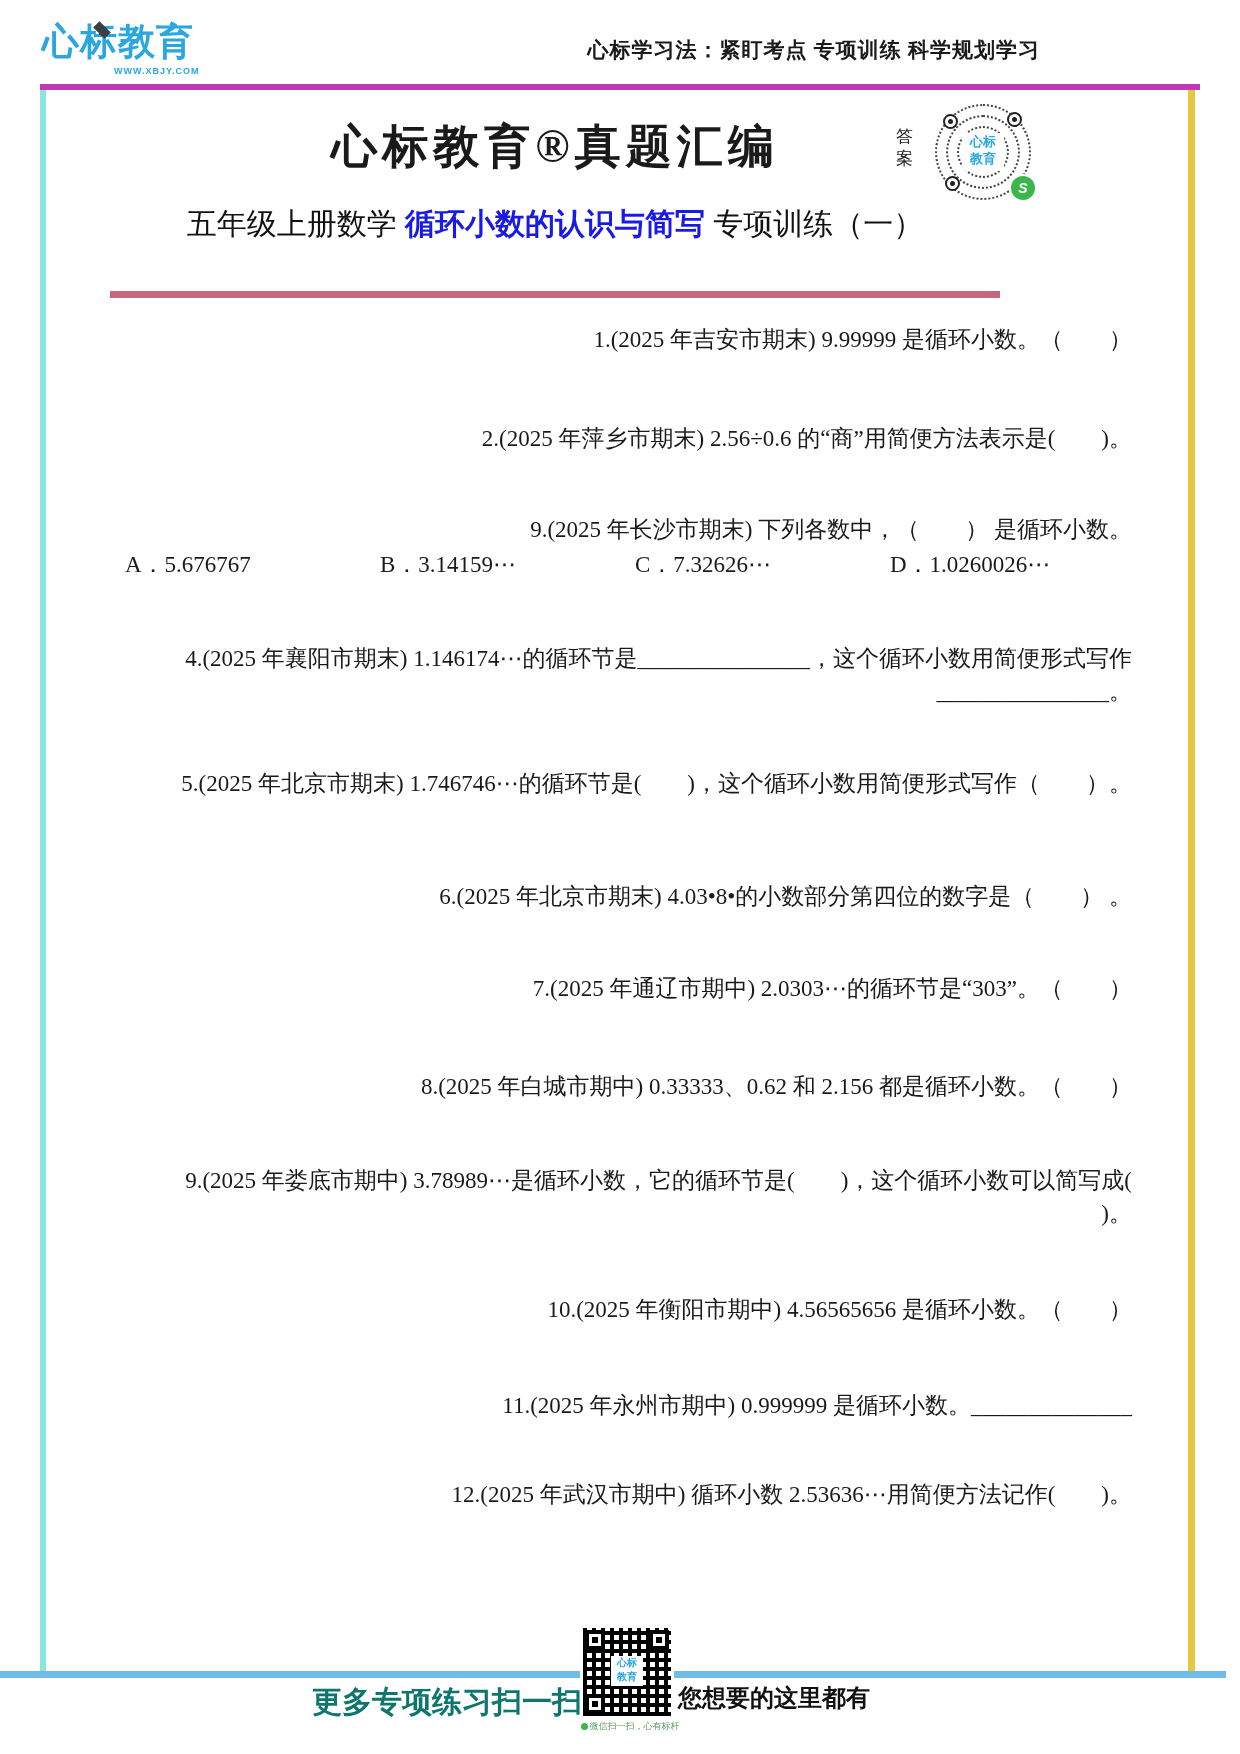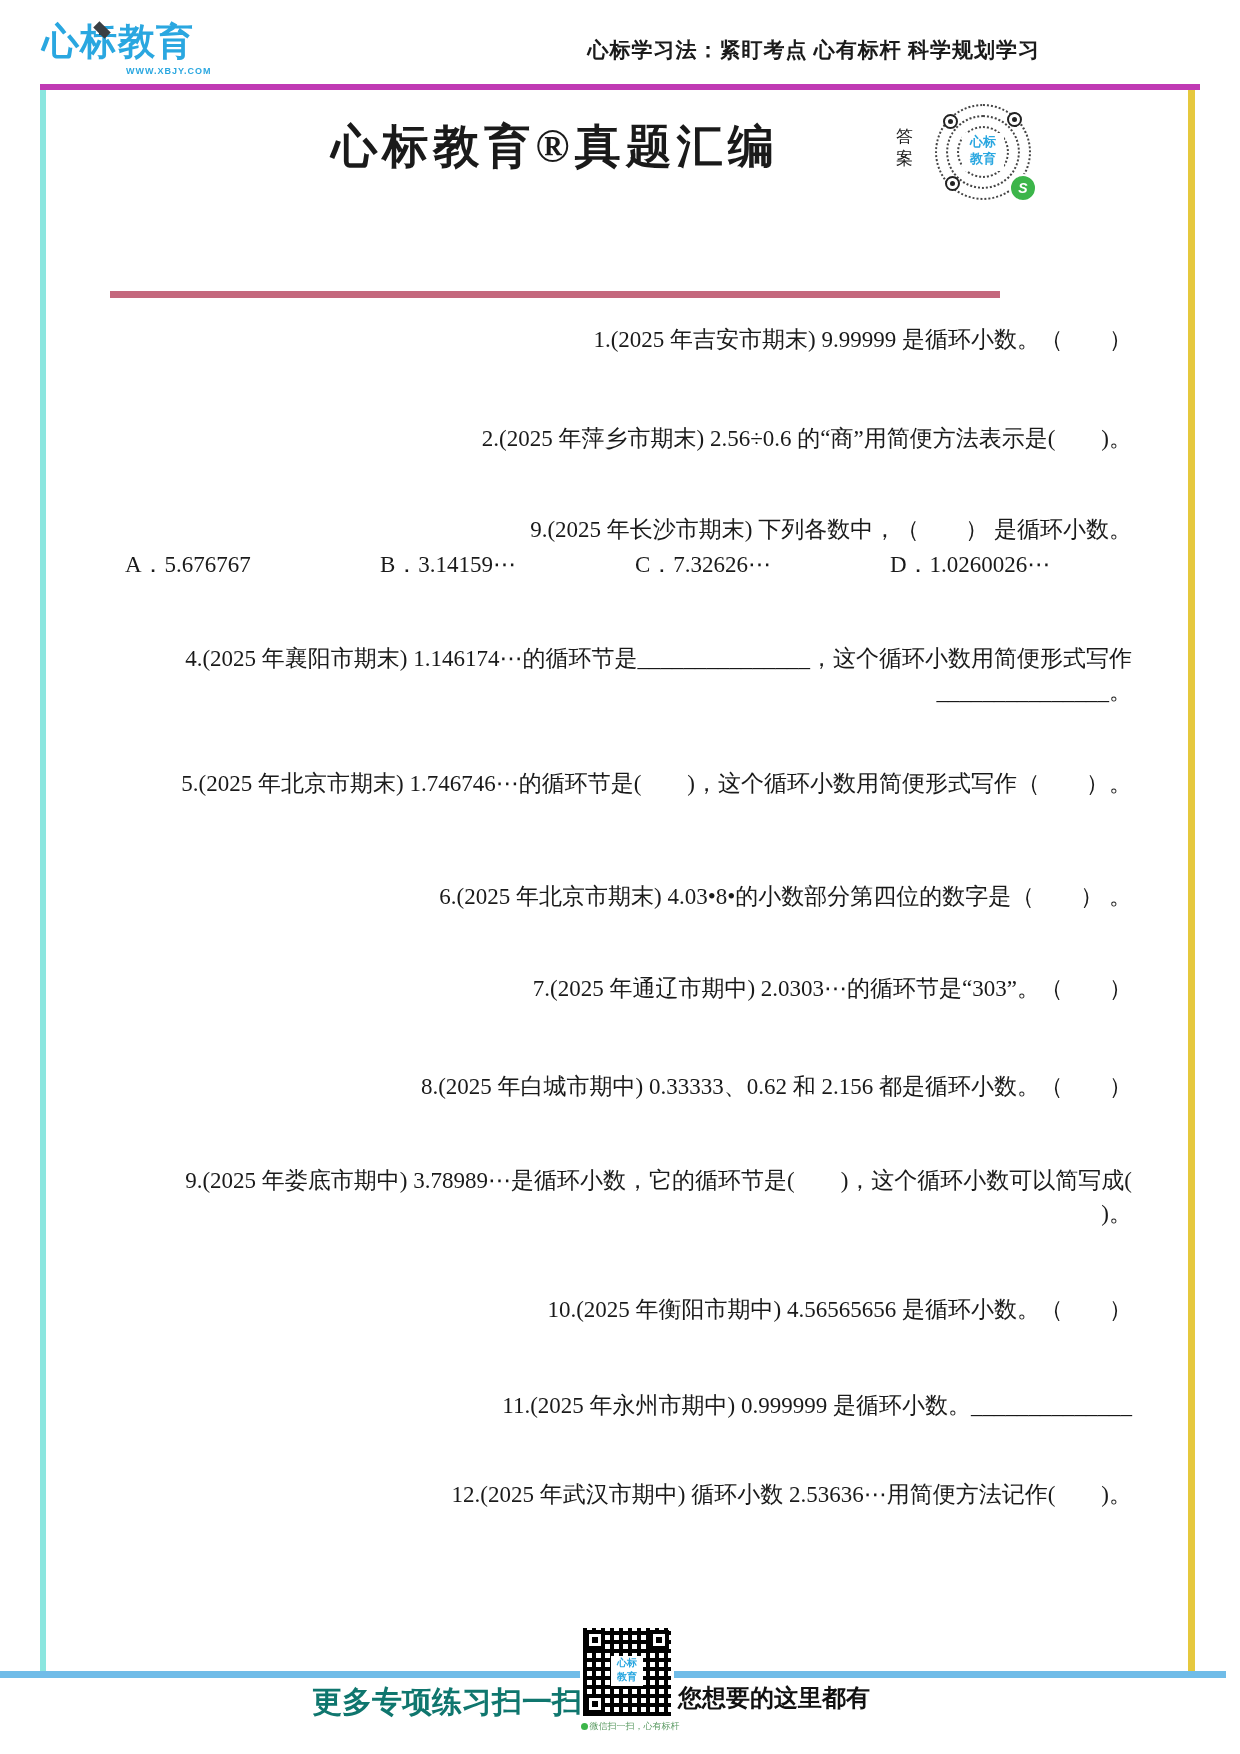--- a/index.html
+++ b/index.html
@@ -9,21 +9,21 @@
   
   .line-top{position:absolute;left:40px;top:84px;width:1160px;height:6px;background:var(--header-line);}
   .line-left{position:absolute;left:40px;top:90px;width:6px;height:1584px;background:var(--left-border);}
   .line-right{position:absolute;left:1188px;top:90px;width:7px;height:1584px;background:var(--right-border);}
   .line-bottom{position:absolute;left:0;top:1671px;width:1240px;height:7px;background:var(--footer-line);}
 
   
   .logo{position:absolute;left:42px;top:20px;width:220px;height:60px;}
   .logo-text{font-family:"Liberation Sans",sans-serif;font-weight:800;font-size:37px;
              color:var(--logo-blue);letter-spacing:1px;line-height:44px;}
-  .logo-url{position:absolute;left:84px;top:46px;font-family:"Liberation Sans",sans-serif;
+  .logo-url{position:absolute;left:72px;top:46px;font-family:"Liberation Sans",sans-serif;
             font-size:9px;font-weight:700;color:var(--logo-blue);letter-spacing:1px;}
   .cap{position:absolute;left:52px;top:-2px;width:22px;height:22px;}
   .cap .board{position:absolute;left:0;top:4px;width:16px;height:16px;background:#3a3f44;
               transform:rotate(45deg) scaleY(.55);}
   .cap .base{position:absolute;left:5px;top:12px;width:7px;height:5px;background:#3a3f44;}
   .slogan{position:absolute;top:36px;right:186px;font-size:21px;font-weight:700;letter-spacing:1px;}
 
   
   .title{position:absolute;left:150px;top:116px;width:810px;text-align:center;
          font-size:46px;font-weight:600;letter-spacing:5px;}
@@ -92,39 +92,40 @@
   <div class="line-bottom"></div>
 
   <div class="logo">
     <div class="logo-text">心标教育</div>
     <div class="cap">
       <div class="board"></div>
         <div class="base"></div>
     </div>
     <div class="logo-url">WWW.XBJY.COM</div>
   </div>
-  <div class="slogan">心标学习法：紧盯考点 心有标杆 科学规划学习</div>
+  <div class="slogan">心标学习法：紧盯考点 专项训练 科学规划学习</div>
 
   <div class="title">心标教育®真题汇编</div>
   <div class="answer-vertical">答案</div>
 
   <div class="qr-round">
     <div class="ring r1"></div>
     <div class="ring r2"></div>
     <div class="ring r3"></div>
     <div class="eye e1"></div>
     <div class="eye e2"></div>
     <div class="eye e3"></div>
     <div class="qr-center">
       <div>心标</div>
       <div>教育</div>
     </div>
     <div class="qr-badge">S</div>
   </div>
 
+  <div class="subtitle"><span>五年级上册数学 </span><span class="hl">循环小数的认识与简写</span><span> 专项训练（一）</span></div>
   <div class="divider"></div>
 
   <div class="questions">
     <div class="q">1.(2025 年吉安市期末) 9.99999 是循环小数。（        ）</div>
     <div class="q" style="margin-top:66px">2.(2025 年萍乡市期末) 2.56÷0.6 的“商”用简便方法表示是(        )。</div>
     <div class="q" style="margin-top:58px">9.(2025 年长沙市期末) 下列各数中，（        ） 是循环小数。</div>
     <div class="opts" style="margin-top:2px">
       <span>A．5.676767</span><span>B．3.14159⋯</span><span>C．7.32626⋯</span><span>D．1.0260026⋯</span>
     </div>
     <div class="q" style="margin-top:61px">4.(2025 年襄阳市期末) 1.146174⋯的循环节是_______________，这个循环小数用简便形式写作_______________。</div>

